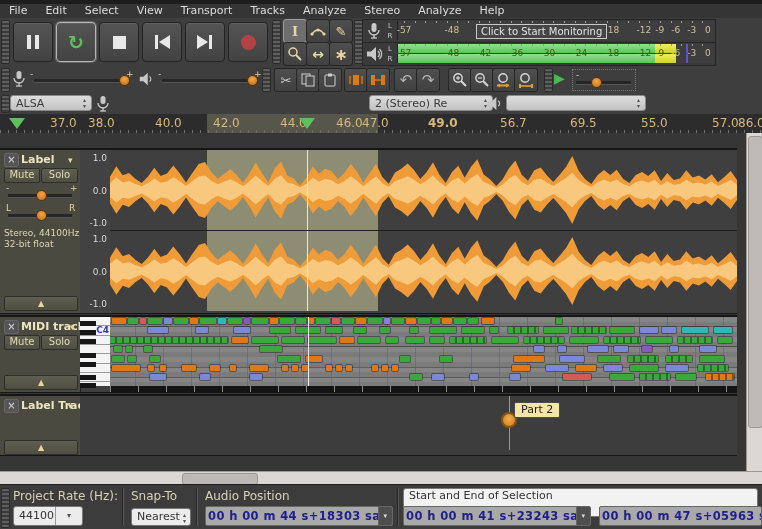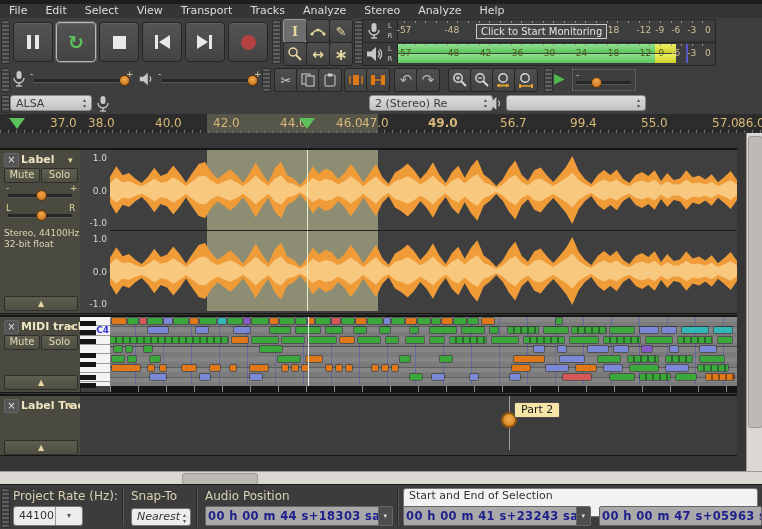--- a/index.html
+++ b/index.html
@@ -396,21 +396,21 @@
     <div id="ruler-labels">
         <span class="r-lbl" style="left: 50px;">37.0</span>
         <span class="r-lbl" style="left: 88px;">38.0</span>
         <span class="r-lbl" style="left: 155px;">40.0</span>
         <span class="r-lbl" style="left: 213px;">42.0</span>
         <span class="r-lbl" style="left: 280px;">44.0</span>
         <span class="r-lbl" style="left: 336px;">46.0</span>
         <span class="r-lbl" style="left: 362px;">47.0</span>
         <span class="r-lbl" style="left: 428px; font-weight: bold;">49.0</span>
         <span class="r-lbl" style="left: 500px;">56.7</span>
-        <span class="r-lbl" style="left: 570px;">99.4</span>
+        <span class="r-lbl" style="left: 570px;">69.5</span>
         <span class="r-lbl" style="left: 641px;">55.0</span>
         <span class="r-lbl" style="left: 712px;">57.0</span>
         <span class="r-lbl" style="left: 738px;">86.0</span>
       </div>
     <div class="pin-tri" id="ruler-playhead" style="top: 4px; left: 299px;"></div>
   </div>
 
   <div id="tracks" class="abs">
 
     <div class="track" style="top:15px;height:163px;">
@@ -665,21 +665,21 @@
   <div id="status" class="abs">
     <div class="grab" style="left:1px;top:3px;height:38px;"></div>
     <span class="st-lbl" style="left:13px;">Project Rate (Hz):</span>
     <div class="field" style="left:13px;top:21px;width:70px;height:20px;">
       <span style="position:absolute;left:5px;top:2px;">44100</span>
       <span style="position:absolute;right:0;top:0;width:26px;height:18px;border-left:1px solid #999;text-align:center;font-size:8px;line-height:18px;color:#555;">▾</span>
     </div>
     <div class="st-div" style="left:122px;"></div>
     <span class="st-lbl" style="left:131px;">Snap-To</span>
     <div class="field" style="left:131px;top:23px;width:60px;height:18px;">
-      <span style="position:absolute;left:5px;top:1px;font-style:italic;">Nearest</span>
+      <span style="position:absolute;left:5px;top:1px;">Nearest</span>
       <span class="spin" style="right:1px;top:3px;color:#555;"><span>▴</span><br><span>▾</span></span>
     </div>
     <div class="st-div" style="left:196px;"></div>
     <span class="st-lbl" style="left:205px;">Audio Position</span>
     <div class="timefield" style="left:205px;width:188px;">
       <span>00 h 00 m 44 s+18303 samples</span>
       <span class="dropbtn">▾</span>
     </div>
     <div class="st-div" style="left:397px;"></div>
     <div class="field" style="left:403px;top:3px;width:355px;height:29px;background:#f2f2f2;padding-left:36px;">

